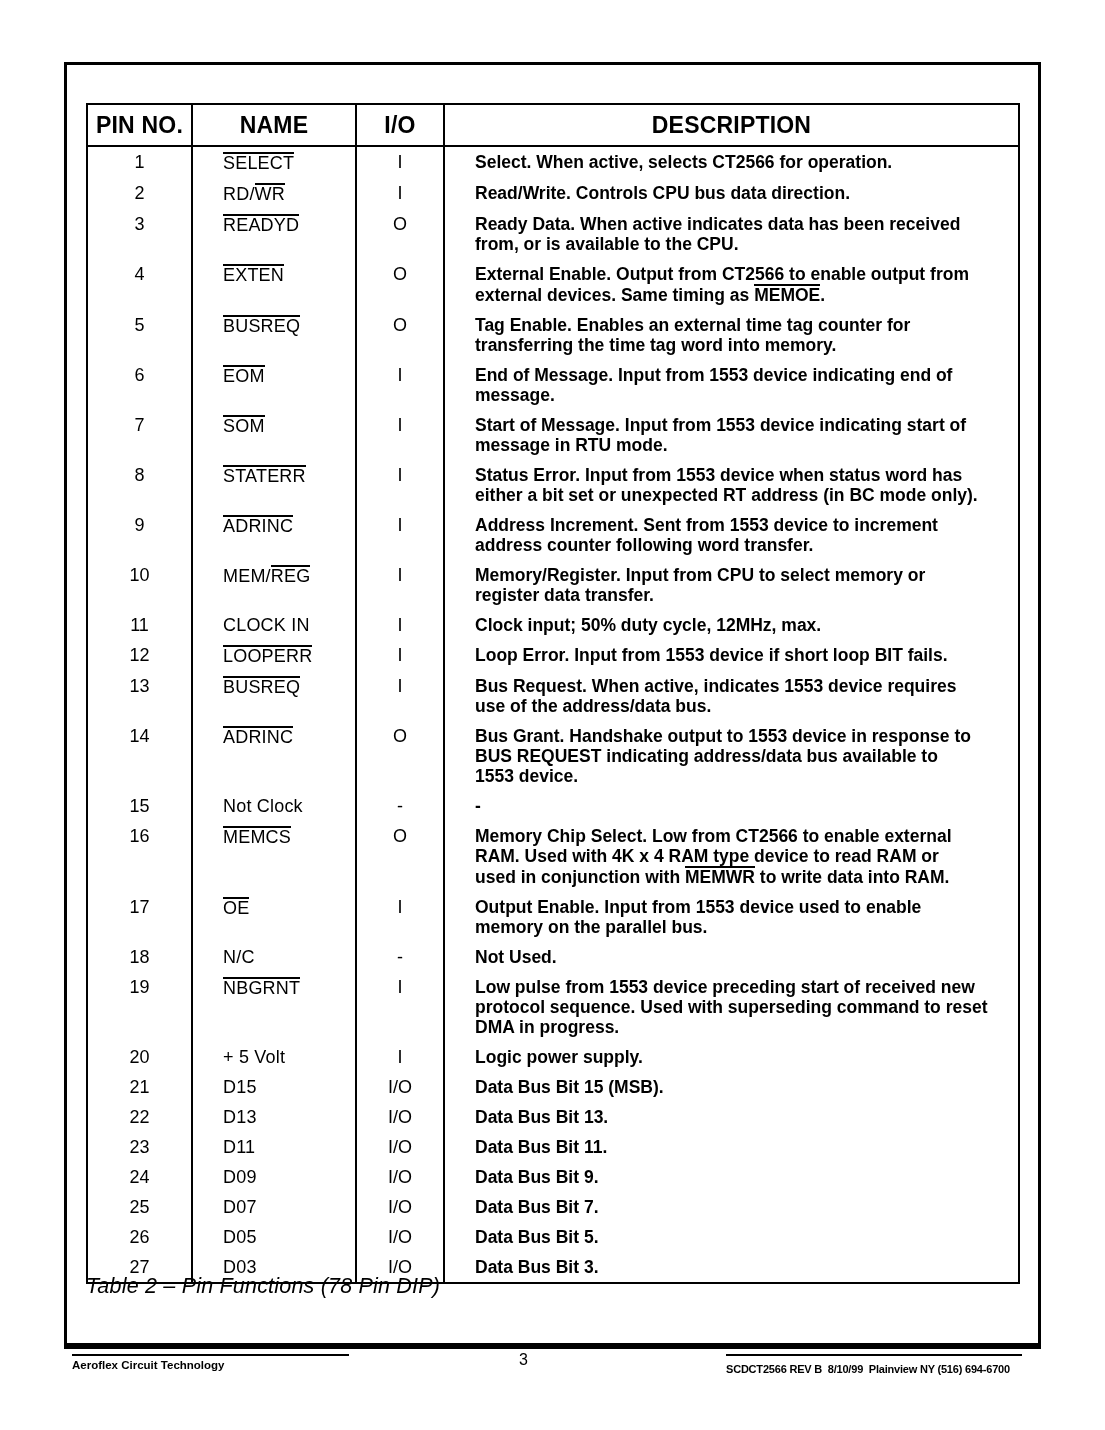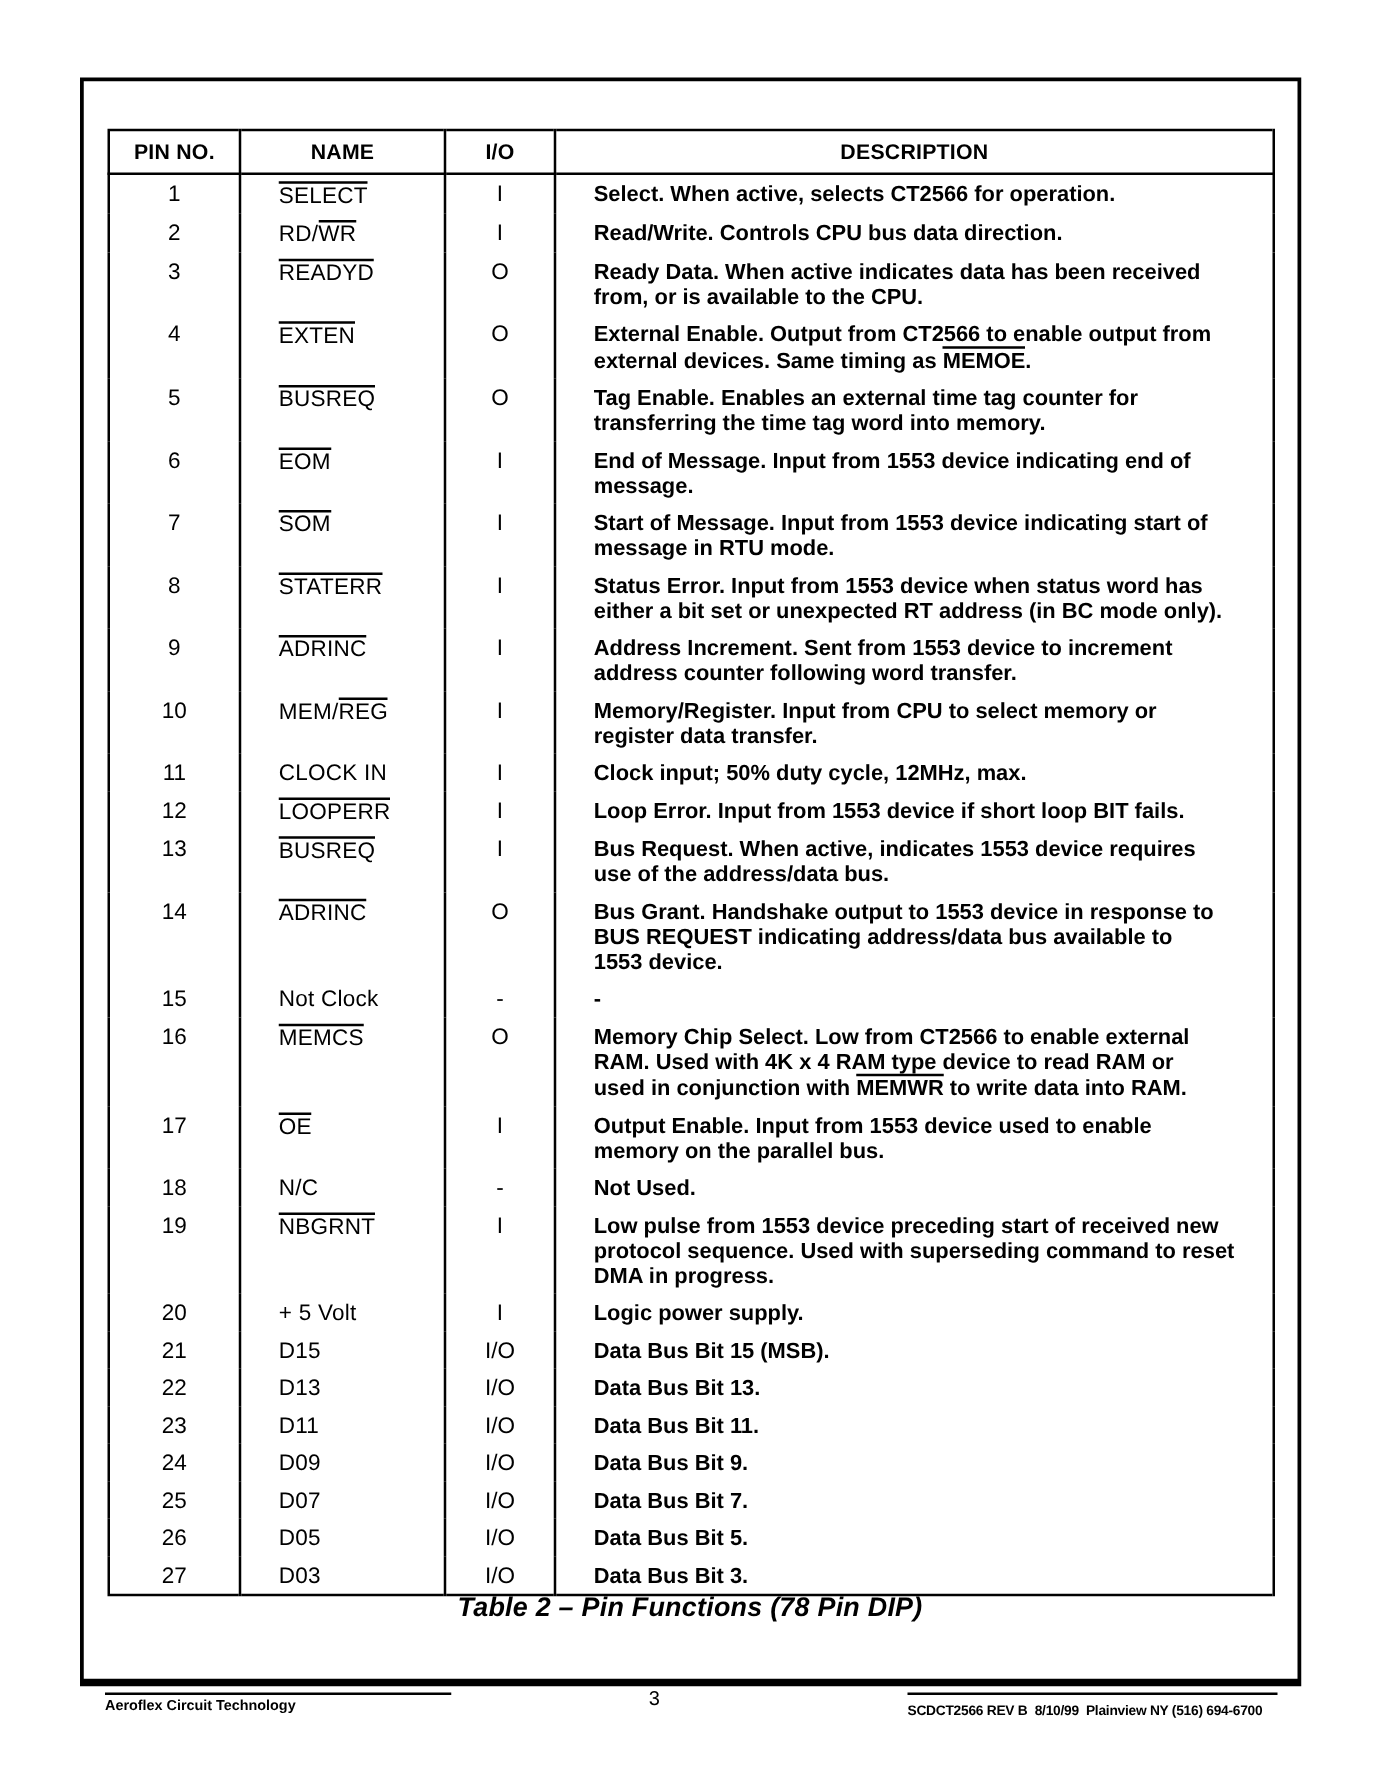--- a/index.html
+++ b/index.html
@@ -33,21 +33,21 @@
     border-collapse: collapse;
     table-layout: fixed;
     border: 2px solid #000;
   }
   .pin-table th, .pin-table td {
     border-left: 2px solid #000;
     border-right: 2px solid #000;
   }
   .pin-table thead th {
     border-bottom: 2px solid #000;
-    font-size: 17px;
+    font-size: 23px;
     font-weight: bold;
     padding: 7px 0 6px 0;
     text-align: center;
     letter-spacing: 0.2px;
   }
   .pin-table td {
     vertical-align: top;
     padding: 5px 0;
     line-height: 20px;
   }
@@ -59,29 +59,29 @@
     display: inline-block;
     border-top: 2px solid #000;
     line-height: 1.05;
     vertical-align: baseline;
   }
   .table-caption {
     position: absolute;
     left: 86px;
     top: 1274px;
     width: 932px;
-    text-align: center;
+    text-align: left;
     font-size: 21.5px;
-    font-weight: bold;
+    font-weight: normal;
     font-style: italic;
     letter-spacing: 0.2px;
   }
   .footer-left {
     position: absolute;
-    left: 84px;
+    left: 72px;
     top: 1354px;
     width: 277px;
     border-top: 2px solid #000;
     padding-top: 3px;
     font-size: 11.5px;
     font-weight: bold;
   }
   .footer-page {
     position: absolute;
     left: 519px;

